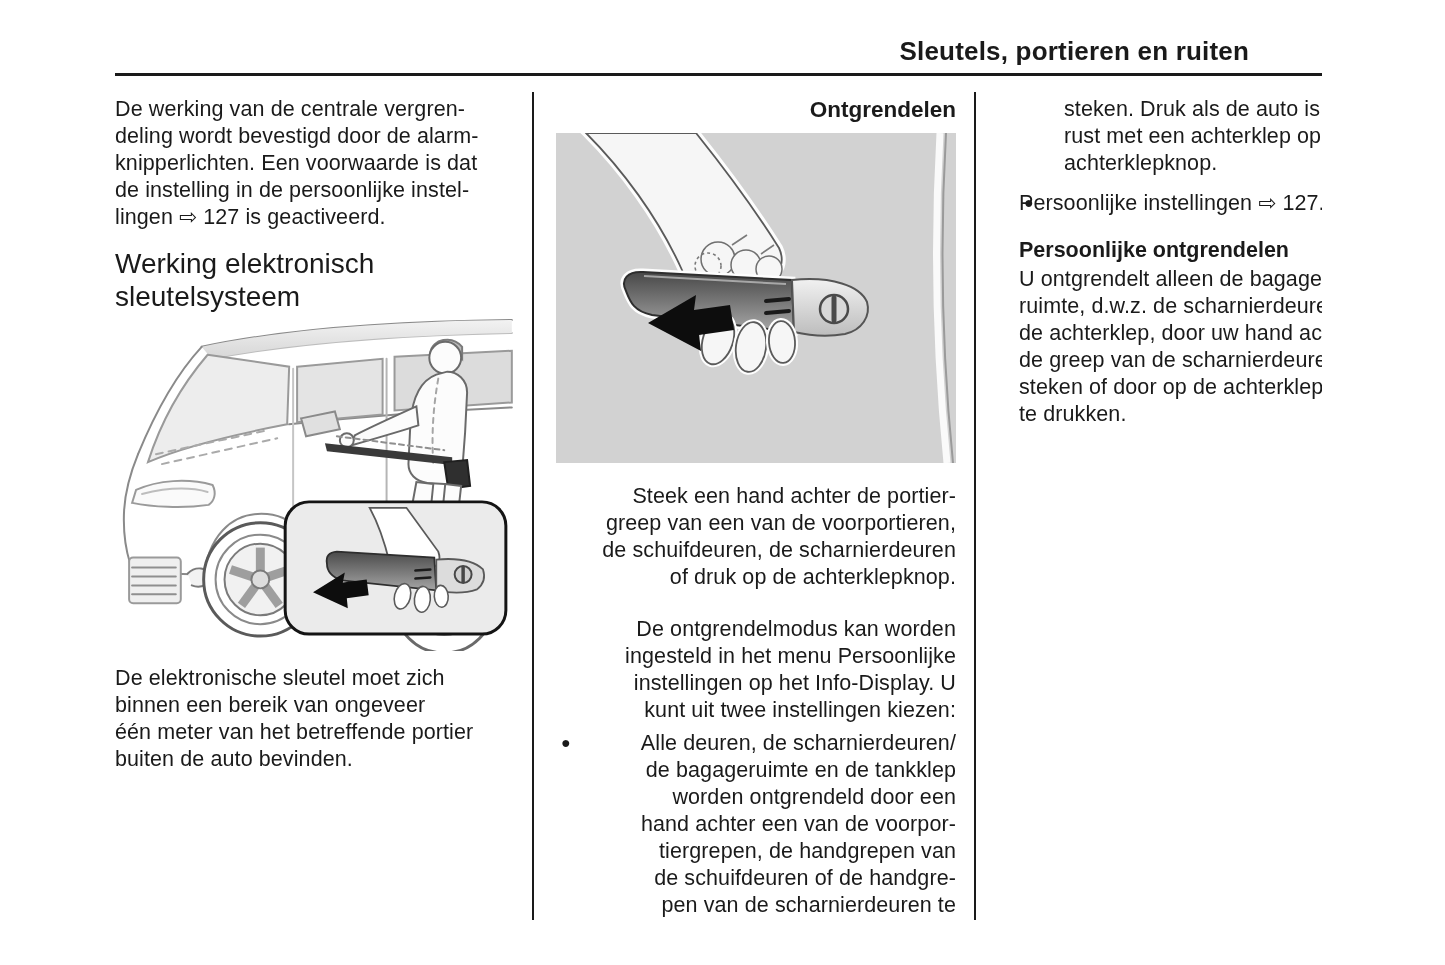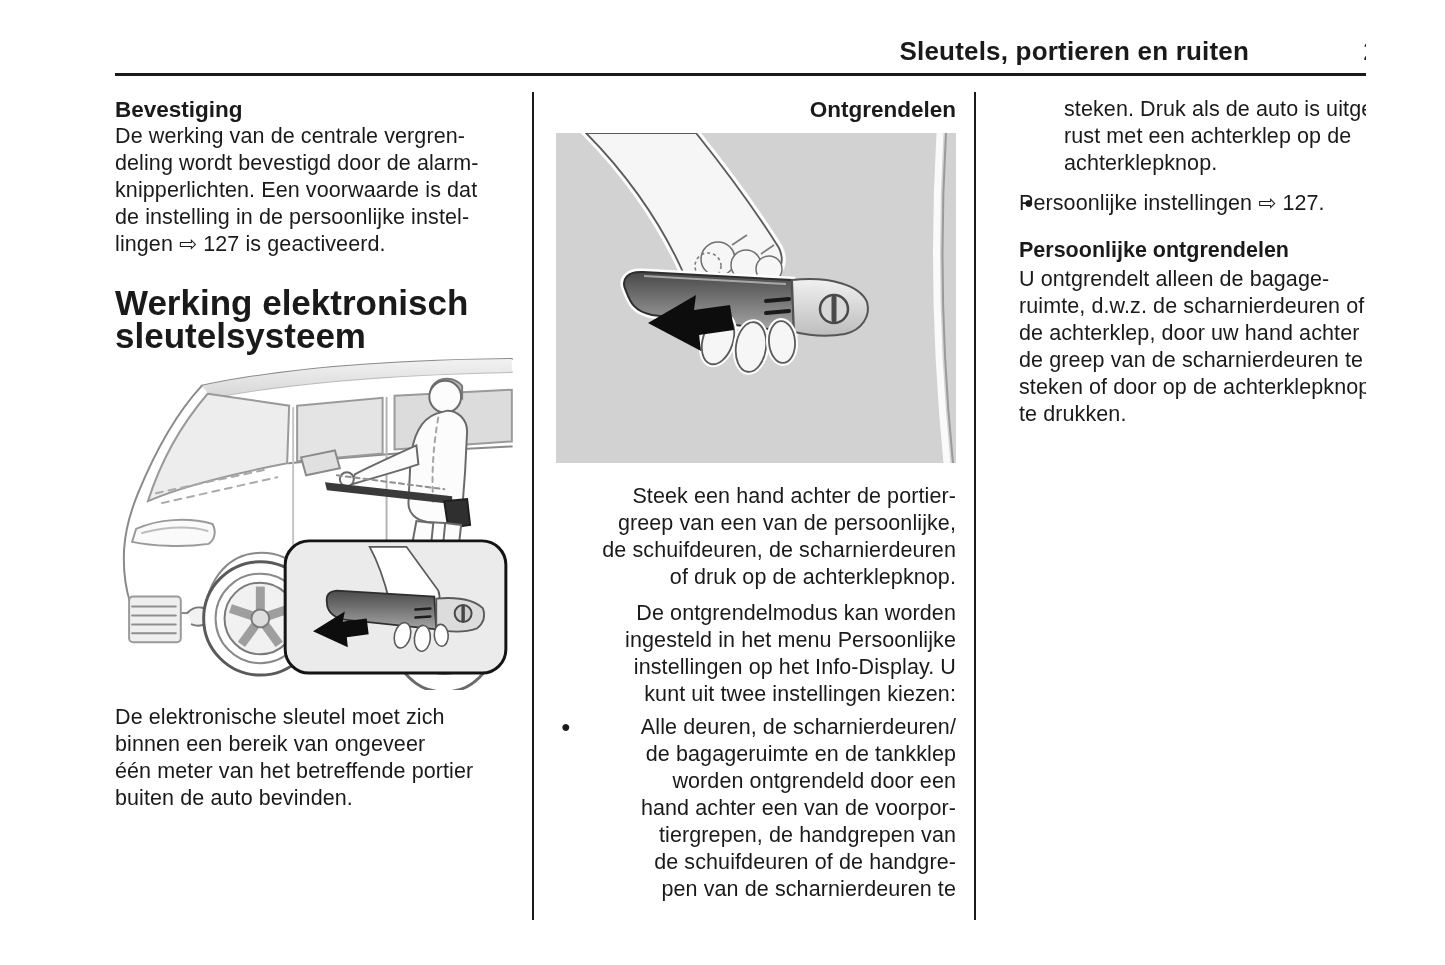--- a/index.html
+++ b/index.html
@@ -1,41 +1,40 @@
 <!DOCTYPE html>
 <html lang="nl"><head>
 <meta charset="utf-8">
 <title>Sleutels, portieren en ruiten — 27</title>
 <style>
   html,body{margin:0;padding:0;background:#fff;}
   .page{
     position:relative;width:1322px;height:965px;background:#ffffff;
     font-family:"Liberation Sans","DejaVu Sans",sans-serif;color:#1a1a1a;
     overflow:hidden;
-    padding-left:44px;
   }
   .hdr{
     position:absolute;left:115px;top:36px;width:1277px;
     display:flex;justify-content:flex-end;align-items:baseline;
   }
   .hdr-title{font-size:26px;font-weight:bold;letter-spacing:.2px;}
   .hdr-page{font-size:26px;font-weight:normal;margin-left:114px;}
   .hdr-rule{position:absolute;left:115px;top:73px;width:1277px;height:2.5px;background:#1a1a1a;}
   .vdiv{position:absolute;top:92px;width:2px;height:828px;background:#1a1a1a;}
   .vdiv.d1{left:532px;}
   .vdiv.d2{left:974px;}
   .col{position:absolute;top:96px;}
   .col1{left:115px;width:398px;}
   .col2{left:556px;width:400px;text-align:right;}
   .col3{left:1019px;width:396px;}
   .h3{font-size:22.5px;font-weight:bold;line-height:27px;margin:0;}
-  .h2{font-size:35px;font-weight:bold;line-height:33px;margin:28px 0 0;white-space:pre-line;}
+  .h2{font-size:28px;font-weight:normal;line-height:33px;margin:16px 0 0;white-space:pre-line;}
   .h4{font-size:21.5px;font-weight:bold;line-height:27px;margin:20px 0 2px;}
   .para{font-size:21.5px;line-height:27px;letter-spacing:.1px;margin:0;white-space:pre-line;}
-  .para + .para{margin-top:9px;}
+  .para + .para{margin-top:25px;}
   .col2 .h3 + .figure{margin-top:10px;}
   .figure{display:block;line-height:0;}
   .fig-car{margin-top:0;}
   .col1 .para.after-fig{margin-top:14px;}
   .col2 .figure + .para{margin-top:20px;}
   .bullet{position:relative;padding-left:45px;font-size:21.5px;line-height:27px;letter-spacing:.1px;}
   .bullet .marker{position:absolute;left:5px;top:-1px;font-size:16px;}
   .bullet .btxt{white-space:pre-line;display:block;}
   .col2 .bullet{margin-top:6px;}
   .col3 .cont{padding-left:45px;font-size:21.5px;line-height:27px;letter-spacing:.1px;white-space:pre-line;}
@@ -50,21 +49,20 @@
   <div class="hdr">
     <span class="hdr-title">Sleutels, portieren en ruiten</span>
     <span class="hdr-page">27</span>
   </div>
   <div class="hdr-rule"></div>
 
   <div class="vdiv d1"></div>
   <div class="vdiv d2"></div>
 
   <div class="col col1">
-    <p class="h3">Bevestiging</p>
     <p class="para">De werking van de centrale vergren-
 deling wordt bevestigd door de alarm-
 knipperlichten. Een voorwaarde is dat
 de instelling in de persoonlijke instel-
 lingen ⇨ 127 is geactiveerd.</p>
     <p class="h2">Werking elektronisch
 sleutelsysteem</p>
 
     <svg class="figure fig-car" width="400" height="338" viewBox="0 0 400 340" xmlns="http://www.w3.org/2000/svg">
       <defs>
@@ -217,21 +215,21 @@
         <ellipse cx="195" cy="214" rx="15" ry="25" transform="rotate(8 195 214)" stroke="#fdfdfd" stroke-width="6"></ellipse>
         <ellipse cx="195" cy="214" rx="15" ry="25" transform="rotate(8 195 214)" stroke="#5a5a5a" stroke-width="1.8"></ellipse>
         <ellipse cx="226" cy="209" rx="13" ry="21" transform="rotate(-4 226 209)" stroke="#fdfdfd" stroke-width="6"></ellipse>
         <ellipse cx="226" cy="209" rx="13" ry="21" transform="rotate(-4 226 209)" stroke="#5a5a5a" stroke-width="1.8"></ellipse>
       </g>
 
       <path d="M92,190 L140,162 L138,177 L174,172 L178,197 L143,202 L145,218 Z" fill="#0d0d0d"></path>
     </svg>
 
     <p class="para">Steek een hand achter de portier-
-greep van een van de persoonlijke,
+greep van een van de voorportieren,
 de schuifdeuren, de scharnierdeuren
 of druk op de achterklepknop.</p>
     <p class="para">De ontgrendelmodus kan worden
 ingesteld in het menu Persoonlijke
 instellingen op het Info-Display. U
 kunt uit twee instellingen kiezen:</p>
 
     <div class="bullet">
       <span class="marker">●</span>
       <span class="btxt">Alle deuren, de scharnierdeuren/

